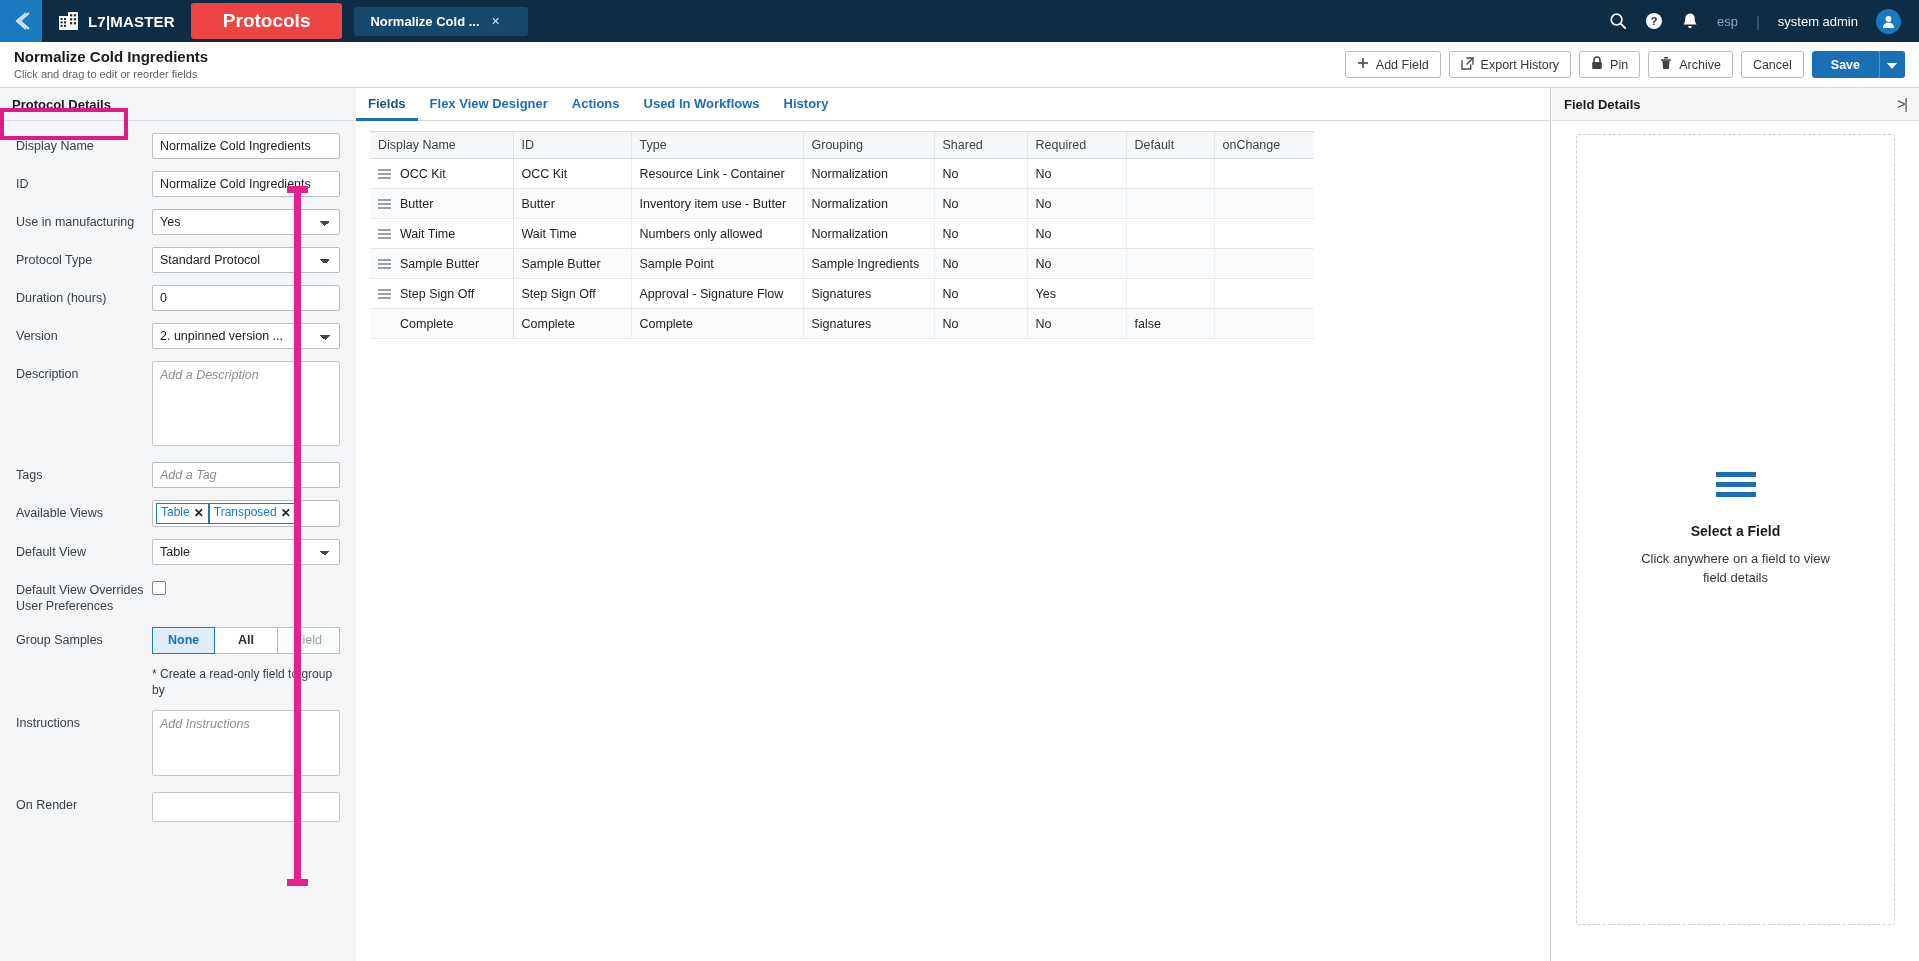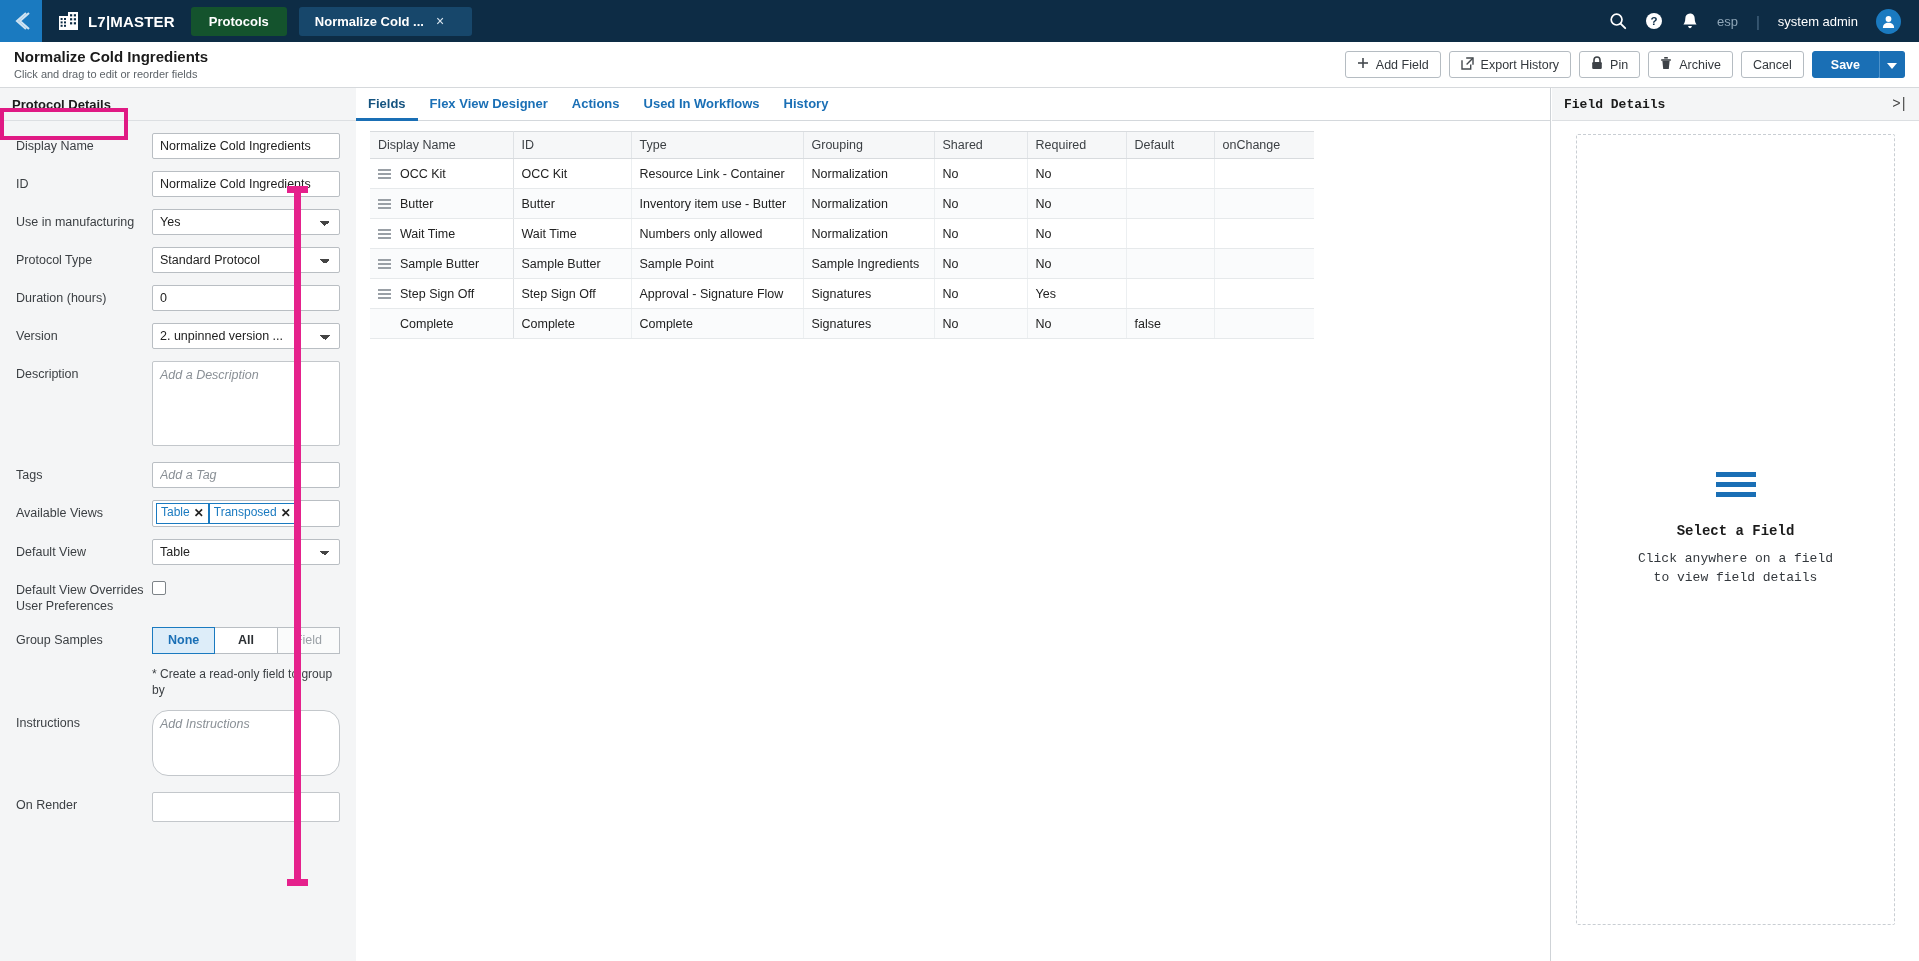--- a/index.html
+++ b/index.html
@@ -29,22 +29,22 @@
     padding: 0 16px 0 16px; height: 42px;
   }
   .brand-logo {
     width: 21px; height: 21px; position: relative;
   }
   .brand-text {
     color: #ffffff; font-size: 15px; font-weight: bold; letter-spacing: .2px;
     white-space: nowrap;
   }
   .nav-pill {
-    background: #14532d; color: #fff; font-size: 13px; font-weight: bold;
-    padding: 7px 18px; border-radius: 3px; cursor: pointer; white-space: nowrap;
+    background: #ef4444; color: #fff; font-size: 19px; font-weight: bold;
+    padding: 7px 32px; border-radius: 3px; cursor: pointer; white-space: nowrap;
   }
   .nav-tab {
     background: #17476b; color: #fff; font-size: 13px; font-weight: bold;
     padding: 7px 28px 7px 16px; border-radius: 3px; margin-left: 12px;
     display: flex; align-items: center; gap: 12px; cursor: pointer; white-space: nowrap;
   }
   .nav-tab .tab-x {
     font-size: 14px; font-weight: normal; color: #dbe7f0; line-height: 1;
     cursor: pointer;
   }
@@ -131,21 +131,21 @@
     background-size: 5px 5px, 5px 5px;
     background-repeat: no-repeat;
     padding-right: 24px;
   }
   .ftext {
     width: 188px; height: 85px; border: 1px solid #c3c7cb; border-radius: 2px;
     background: #fff; font-size: 12.5px; color: #222; padding: 6px 7px;
     font-family: "Liberation Sans", sans-serif; outline: none; resize: none;
   }
   .ftext::placeholder { color: #8a9096; font-style: italic; }
-  .ftext.small { height: 66px; border-radius: 16px; }
+  .ftext.small { height: 66px; }
   .ftext.tiny { height: 30px; }
   .chipbox {
     width: 188px; min-height: 26px; border: 1px solid #b9bec3; border-radius: 2px;
     background: #fff; display: flex; align-items: center; gap: 0px; padding: 2px 3px;
   }
   .chip {
     border: 1px solid #1a7ac0; color: #1a7ac0; font-size: 12px; background: #fff;
     padding: 1px 4px 2px 4px; display: inline-flex; align-items: center; gap: 4px;
     cursor: pointer; line-height: 1.3;
   }
@@ -222,21 +222,21 @@
   .col-w3 { width: 172px; }  
   .col-w4 { width: 131px; }  
   .col-w5 { width: 93px; }   
   .col-w6 { width: 99px; }   
   .col-w7 { width: 88px; }   
   .col-w8 { width: 100px; }  
 
   
   #rightpanel {
     position: absolute; left: 1552px; top: 0; width: 367px; height: 873px;
-    background: #ffffff; overflow: hidden; font-family: Liberation Mono, monospace;
+    background: #ffffff; overflow: hidden;
   }
   #rightpanel-header {
     height: 33px; border-bottom: 1px solid #dcdfe2; background: #f4f5f6;
     display: flex; align-items: center; padding: 0 12px;
   }
   #rightpanel-title { font-size: 13px; font-weight: bold; color: #1b1b1b; }
   #rightpanel-collapse {
     margin-left: auto; color: #444; font-size: 14px; cursor: pointer; letter-spacing: -1px;
   }
   #empty-state {

